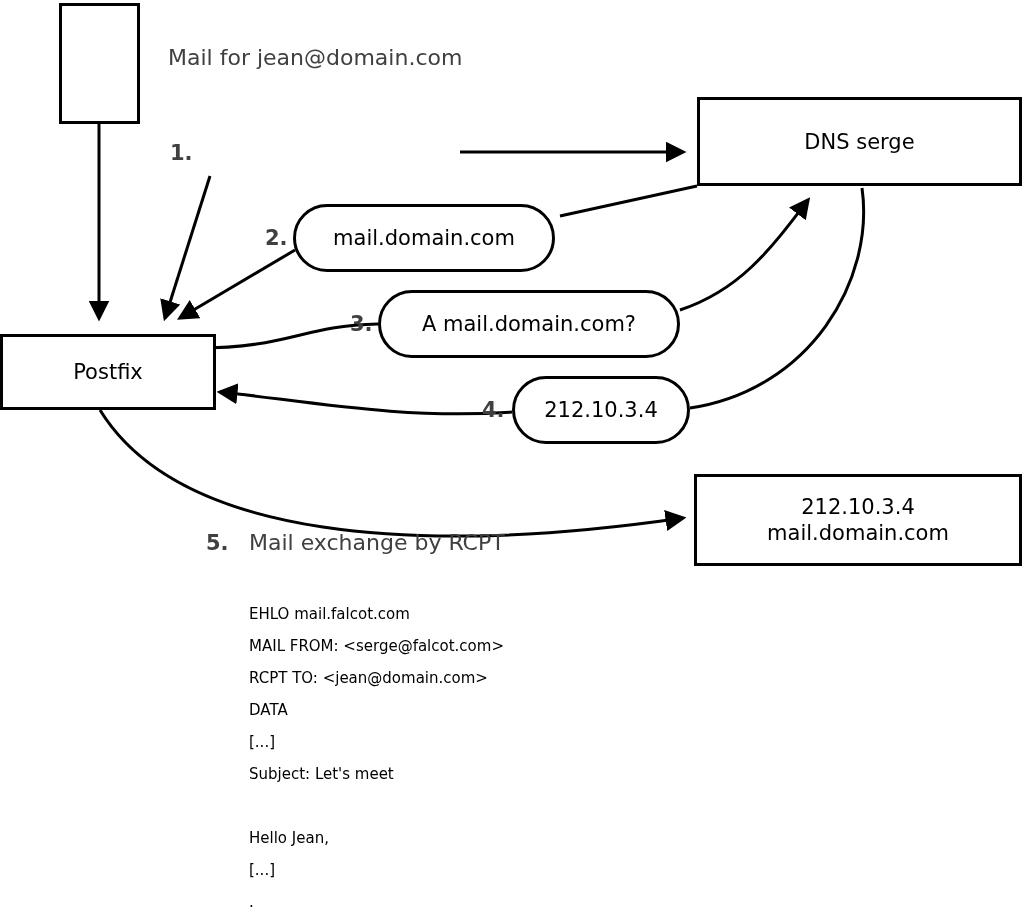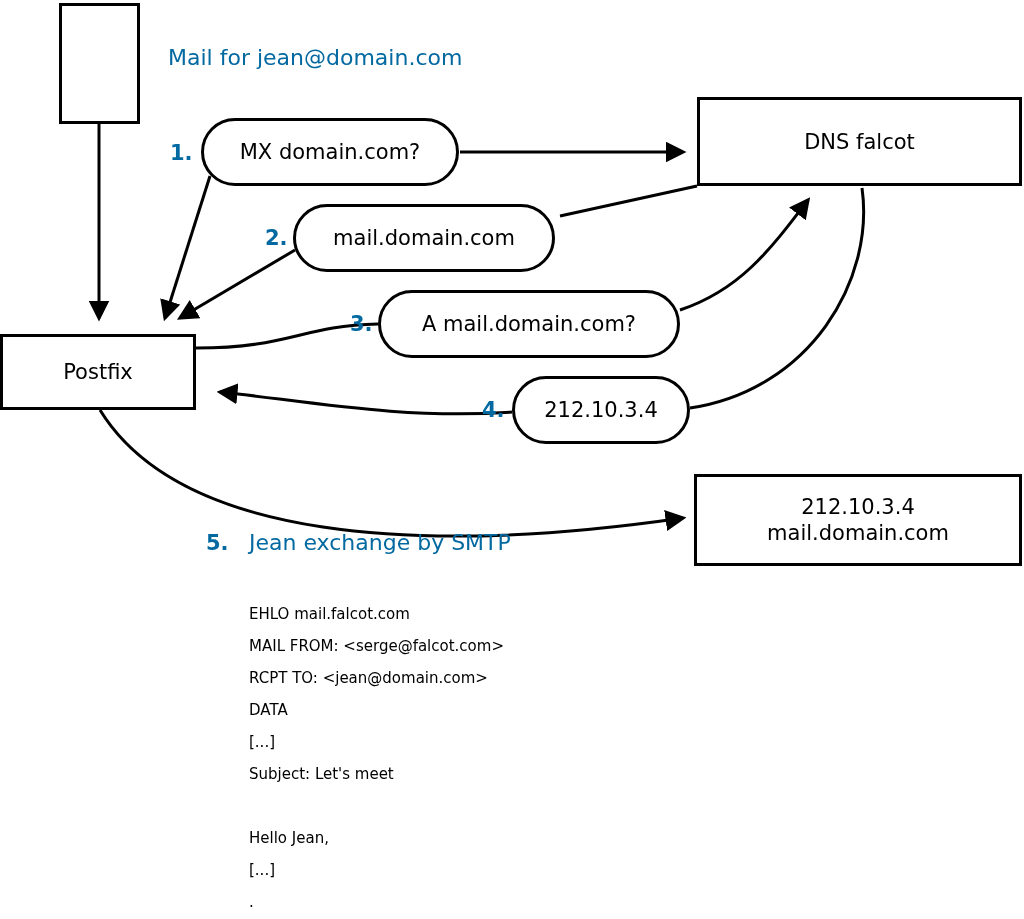--- a/index.html
+++ b/index.html
@@ -20,21 +20,21 @@
     position: absolute;
     left: 0;
     top: 0;
     width: 1024px;
     height: 919px;
   }
   .txt {
     position: absolute;
     white-space: pre;
     font-family: "DejaVu Sans", sans-serif;
-    color: #0369a1;
+    color: #404040;
     line-height: 1.0;
   }
   .label-21 { font-size: 21px; }
   .label-22 { font-size: 22px; }
   .bold { font-weight: bold; }
   .nodebox {
     position: absolute;
     box-sizing: border-box;
     border: 3px solid #000;
     background: #fff;
@@ -97,54 +97,51 @@
     <path d="M 100 410 C 180 540 420 556 683 518" stroke="#000" stroke-width="3" fill="none" marker-end="url(#arrow)"></path>
   </svg>
 
   <div class="nodebox" style="left:59px; top:3px; width:81px; height:121px;">
     <span></span>
   </div>
 
   <div class="txt label-22" style="left:168px; top:47px;">Mail for jean@domain.com</div>
 
   <div class="nodebox" style="left:697px; top:97px; width:325px; height:89px;">
-    <span>DNS falcot</span>
+    <span>DNS serge</span>
   </div>
 
   <div class="txt label-21 bold" style="left:170px; top:143px;">1.</div>
-  <div class="pillbox" style="left:201px; top:118px; width:258px; height:68px;">
-    <span>MX domain.com?</span>
-  </div>
 
   <div class="txt label-21 bold" style="left:265px; top:228px;">2.</div>
   <div class="pillbox" style="left:293px; top:204px; width:262px; height:68px;">
     <span>mail.domain.com</span>
   </div>
 
   <div class="txt label-21 bold" style="left:350px; top:314px;">3.</div>
   <div class="pillbox" style="left:378px; top:290px; width:302px; height:68px;justify-content:center;">
     <span>A mail.domain.com?</span>
   </div>
 
   <div class="txt label-21 bold" style="left:482px; top:400px;">4.</div>
   <div class="pillbox" style="left:512px; top:376px; width:178px; height:68px;">
     <span>212.10.3.4</span>
   </div>
 
-  <div class="nodebox" style="left:0px; top:334px; width:196px; height:76px;">
+  <div class="nodebox" style="left:0px; top:334px; width:216px; height:76px;">
     <span>Postfix</span>
   </div>
 
   <div class="nodebox two-line" style="left:694px; top:474px; width:328px; height:92px;">
     <span>212.10.3.4</span>
     <span>mail.domain.com</span>
   </div>
 
   <div class="txt label-21 bold" style="left:206px; top:533px;">5.</div>
-  <div class="txt label-22" style="left:249px; top:532px;">Jean exchange by SMTP</div>
+  <div class="txt label-22" style="left:249px; top:532px;">Mail exchange by RCPT</div>
 
   <div class="transcript">EHLO mail.falcot.com
 MAIL FROM: &lt;serge@falcot.com&gt;
 RCPT TO: &lt;jean@domain.com&gt;
 DATA
 [...]
 Subject: Let's meet
 
 Hello Jean,
 [...]

